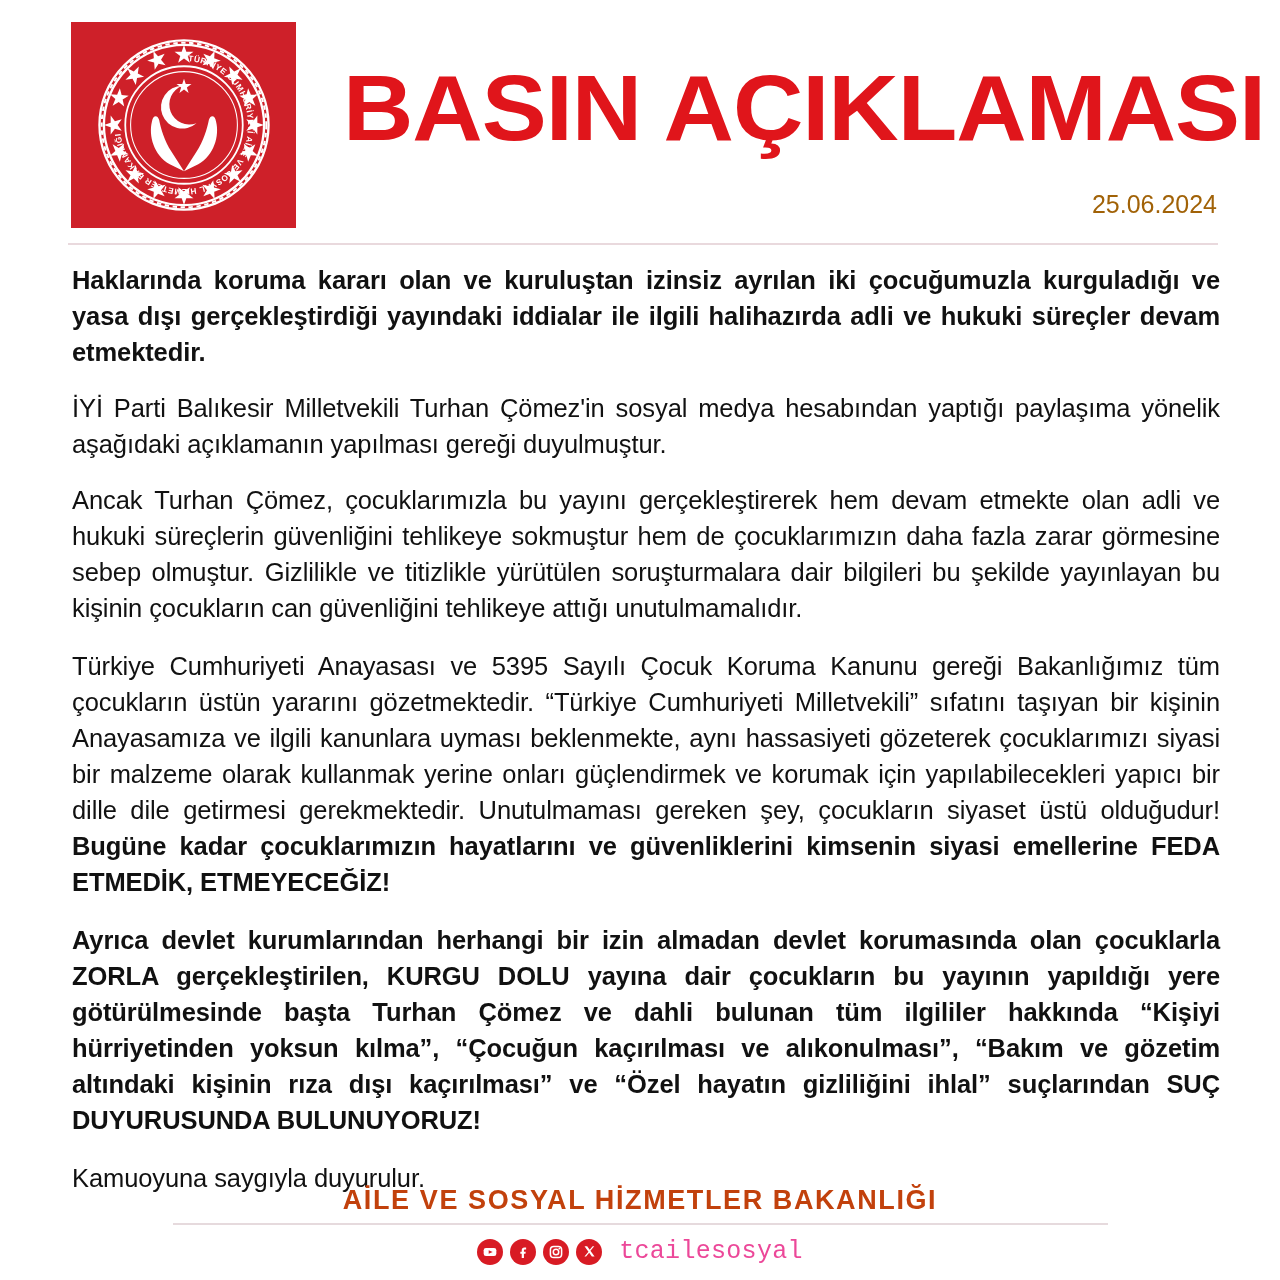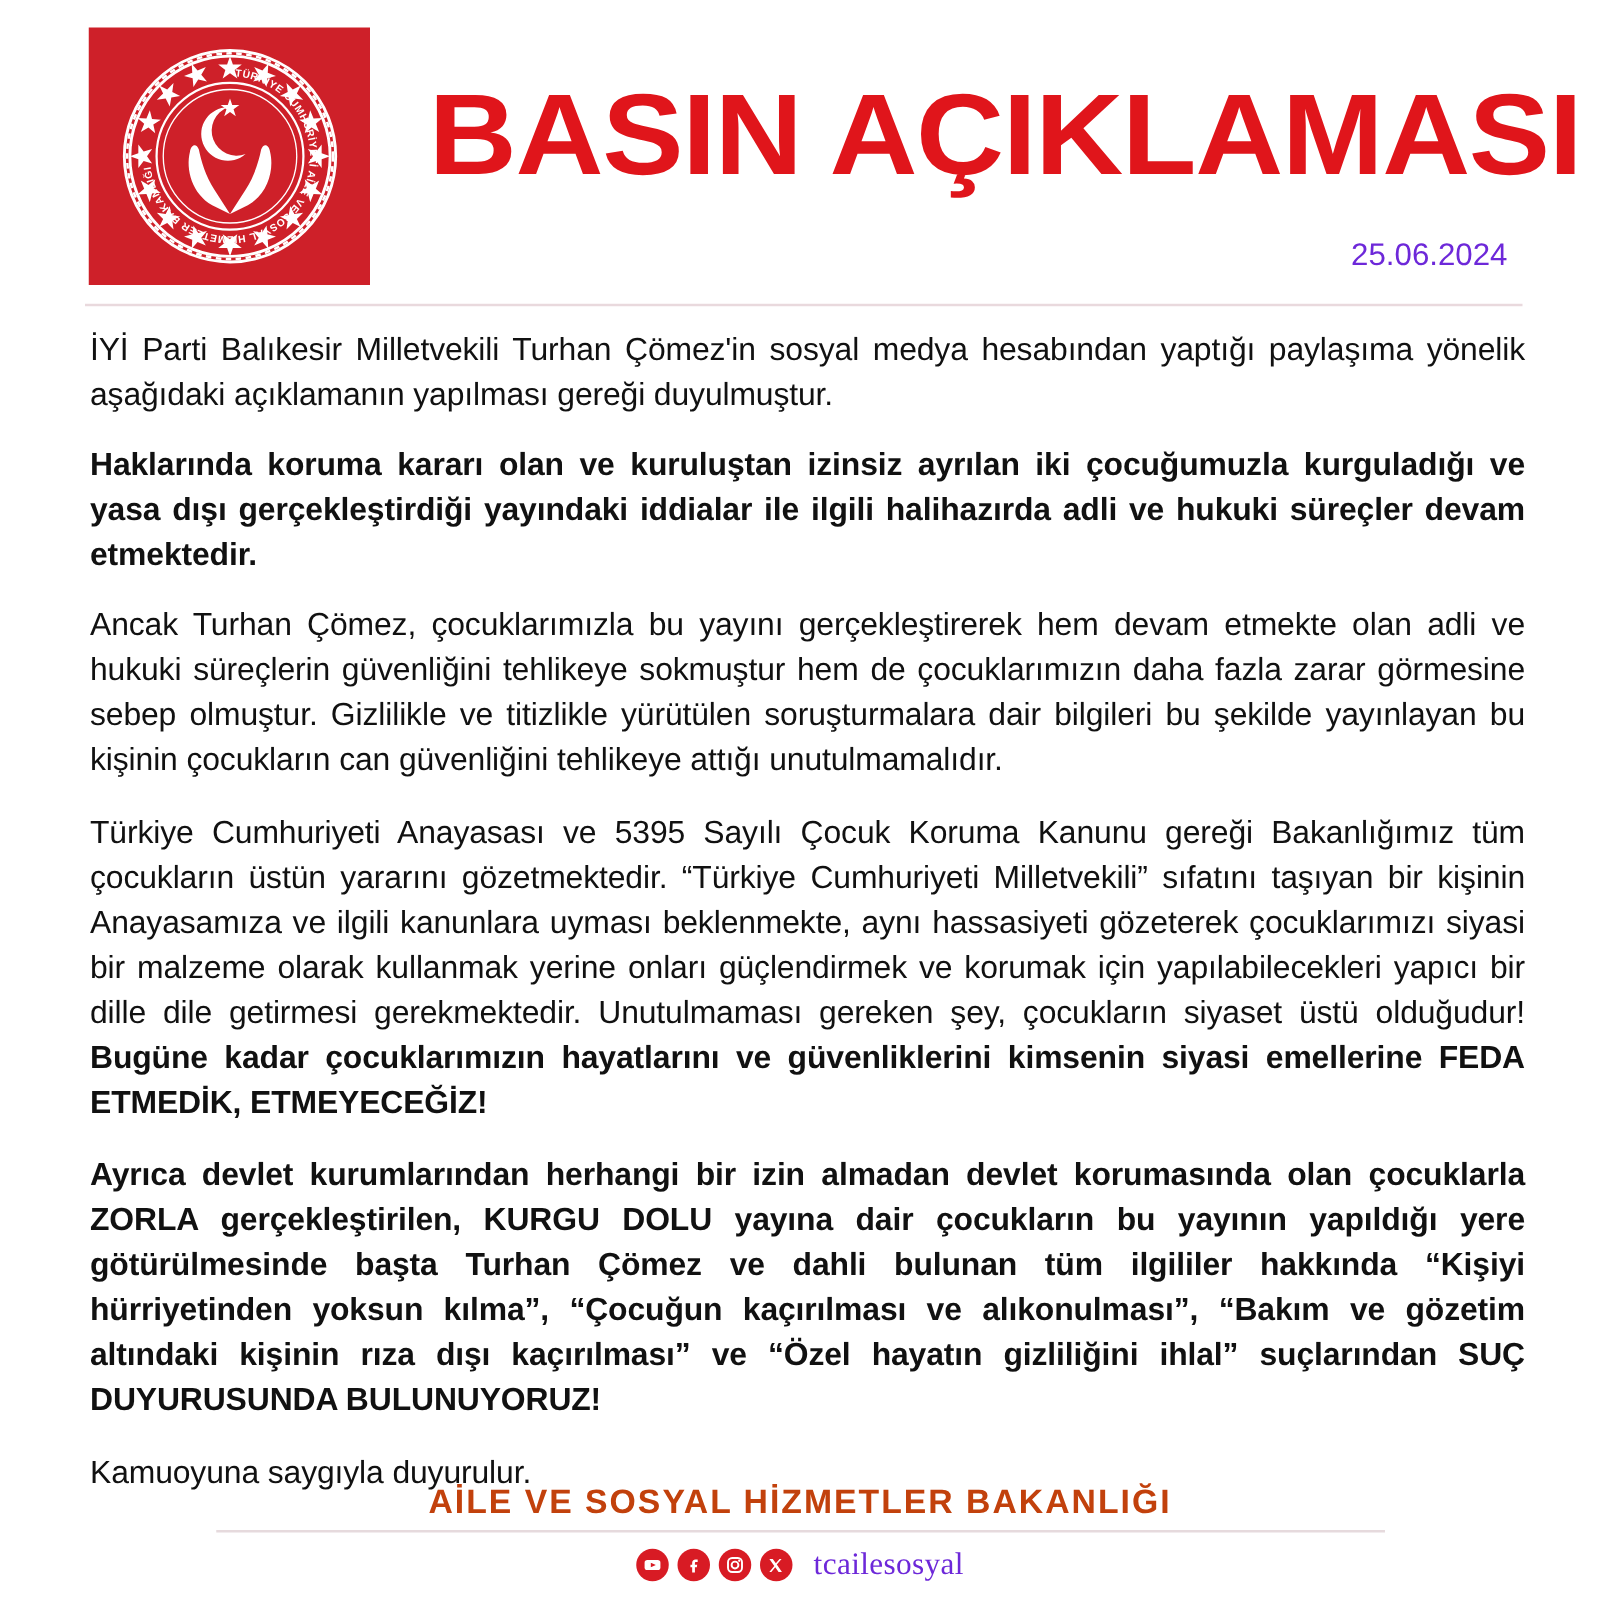--- a/index.html
+++ b/index.html
@@ -58,25 +58,25 @@
     line-height: 96px;
     letter-spacing: -1px;
     color: #E0151B;
     transform: scaleX(1.06);
     transform-origin: left center;
     white-space: nowrap;
   }
 
   .doc-date {
     position: absolute;
-    right: 74px;
+    right: 63px;
     top: 190px;
     font-size: 25px;
     letter-spacing: 0px;
-    color: #6d28d9;
+    color: #a16207;
     font-family: "Liberation Sans", sans-serif;
   }
 
   .header-rule {
     position: absolute;
     left: 68px;
     right: 62px;
     top: 243px;
     height: 2px;
     background: #e9d9dd;
@@ -156,23 +156,23 @@
     justify-content: center;
     flex: 0 0 auto;
   }
 
   .social-icon svg {
     display: block;
   }
 
   .social-handle {
     margin-left: 10px;
-    font-family: Liberation Serif, serif;
+    font-family: Liberation Mono, monospace;
     font-size: 25px;
-    color: #6d28d9;
+    color: #ec4899;
     letter-spacing: 0.3px;
   }
 </style>
 </head>
 <body>
 
 <div class="page">
 
   <div class="header">
 
@@ -231,23 +231,23 @@
 
     <div class="title">BASIN AÇIKLAMASI</div>
 
     <div class="doc-date">25.06.2024</div>
 
     <div class="header-rule"></div>
   </div>
 
   <div class="body-text">
 
+    <p class="para bold tight">Haklarında koruma kararı olan ve kuruluştan izinsiz ayrılan iki çocuğumuzla kurguladığı ve yasa dışı gerçekleştirdiği yayındaki iddialar ile ilgili halihazırda adli ve hukuki süreçler devam etmektedir.</p>
+
     <p class="para tight">İYİ Parti Balıkesir Milletvekili Turhan Çömez'in sosyal medya hesabından yaptığı paylaşıma yönelik aşağıdaki açıklamanın yapılması gereği duyulmuştur.</p>
-
-    <p class="para bold tight">Haklarında koruma kararı olan ve kuruluştan izinsiz ayrılan iki çocuğumuzla kurguladığı ve yasa dışı gerçekleştirdiği yayındaki iddialar ile ilgili halihazırda adli ve hukuki süreçler devam etmektedir.</p>
 
     <p class="para">Ancak Turhan Çömez, çocuklarımızla bu yayını gerçekleştirerek hem devam etmekte olan adli ve hukuki süreçlerin güvenliğini tehlikeye sokmuştur hem de çocuklarımızın daha fazla zarar görmesine sebep olmuştur. Gizlilikle ve titizlikle yürütülen soruşturmalara dair bilgileri bu şekilde yayınlayan bu kişinin çocukların can güvenliğini tehlikeye attığı unutulmamalıdır.</p>
 
     <p class="para"><span>Türkiye Cumhuriyeti Anayasası ve 5395 Sayılı Çocuk Koruma Kanunu gereği Bakanlığımız tüm çocukların üstün yararını gözetmektedir. “Türkiye Cumhuriyeti Milletvekili” sıfatını taşıyan bir kişinin Anayasamıza ve ilgili kanunlara uyması beklenmekte, aynı hassasiyeti gözeterek çocuklarımızı siyasi bir malzeme olarak kullanmak yerine onları güçlendirmek ve korumak için yapılabilecekleri yapıcı bir dille dile getirmesi gerekmektedir. Unutulmaması gereken şey, çocukların siyaset üstü olduğudur! </span><span class="bold">Bugüne kadar çocuklarımızın hayatlarını ve güvenliklerini kimsenin siyasi emellerine FEDA ETMEDİK, ETMEYECEĞİZ!</span></p>
 
     <p class="para bold">Ayrıca devlet kurumlarından herhangi bir izin almadan devlet korumasında olan çocuklarla ZORLA gerçekleştirilen, KURGU DOLU yayına dair çocukların bu yayının yapıldığı yere götürülmesinde başta Turhan Çömez ve dahli bulunan tüm ilgililer hakkında “Kişiyi hürriyetinden yoksun kılma”, “Çocuğun kaçırılması ve alıkonulması”, “Bakım ve gözetim altındaki kişinin rıza dışı kaçırılması” ve “Özel hayatın gizliliğini ihlal” suçlarından SUÇ DUYURUSUNDA BULUNUYORUZ!</p>
 
     <p class="para last">Kamuoyuna saygıyla duyurulur.</p>
   </div>
 

